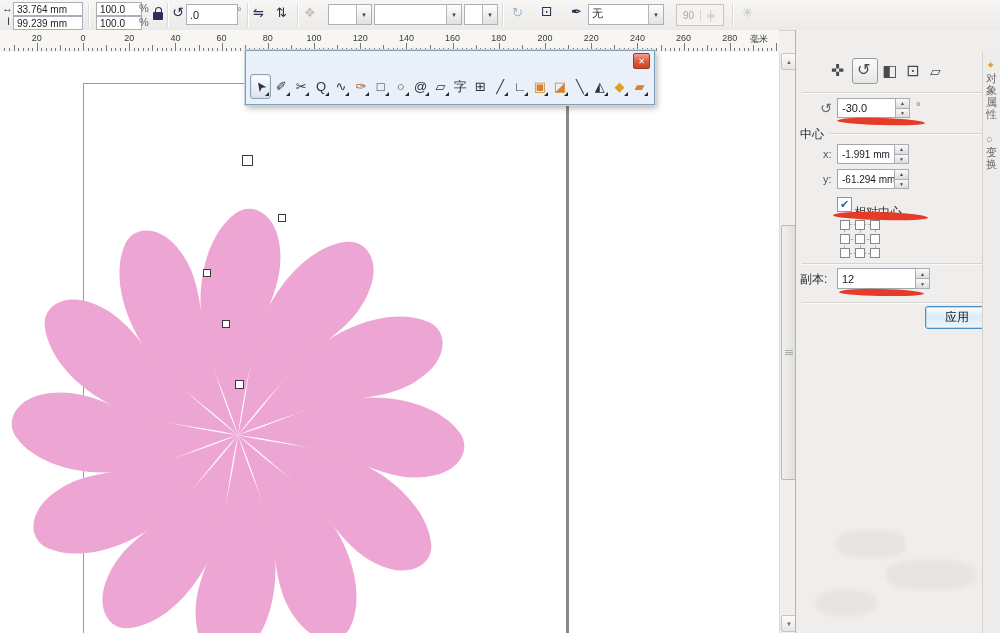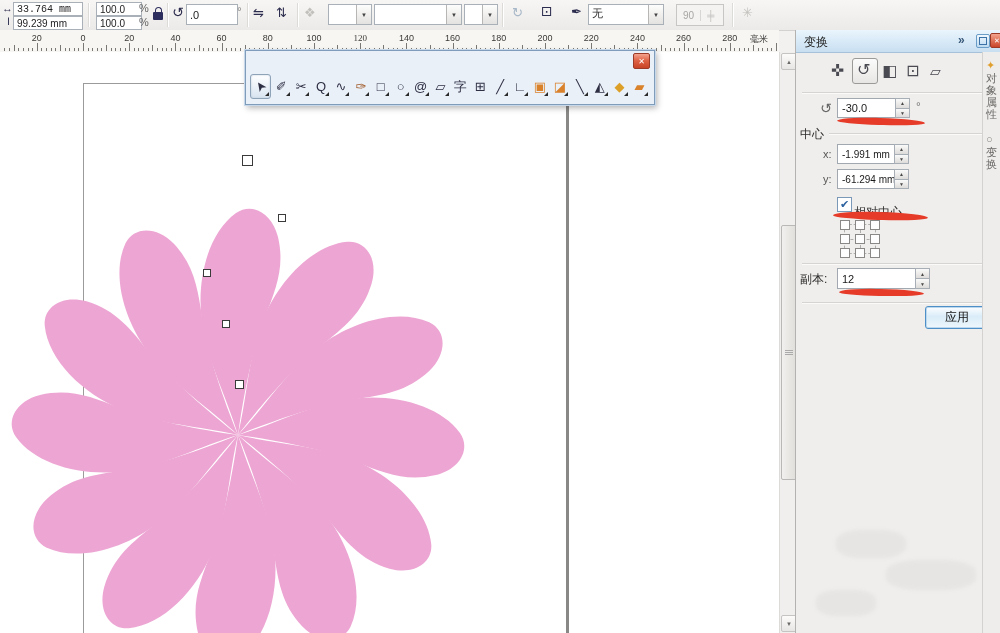--- a/index.html
+++ b/index.html
@@ -93,21 +93,21 @@
   .wm{position:absolute;background:rgba(120,118,116,.07);border-radius:40%;filter:blur(2px);}
 </style>
 </head>
 <body>
 
 <div id="app">
 
   <div id="propbar" class="abs">
     <span class="pb-ico" style="left:2px;top:2px;">↔</span>
     <span class="pb-ico" style="left:3px;top:15px;font-family:'Liberation Serif',serif;">Ｉ</span>
-    <div class="field" style="left:13px;top:2px;width:62px;height:12px;font-family:Liberation Mono, monospace;">33.764 mm</div>
+    <div class="field" style="left:13px;top:2px;width:62px;height:12px;">33.764 mm</div>
     <div class="field" style="left:13px;top:16px;width:62px;height:12px;">99.239 mm</div>
     <div class="vsep" style="left:88px;"></div>
     <div class="field" style="left:96px;top:2px;width:38px;height:12px;">100.0</div>
     <div class="field" style="left:96px;top:16px;width:38px;height:12px;">100.0</div>
     <span class="pb-ico" style="left:139px;top:2px;color:#666;">%</span>
     <span class="pb-ico" style="left:139px;top:16px;color:#666;">%</span>
     <span class="lock" style="left:153px;top:12px;"></span>
     <div class="vsep" style="left:167px;"></div>
     <span class="pb-ico" style="left:172px;top:6px;font-size:14px;">↺</span>
     <div class="field" style="left:186px;top:4px;width:44px;height:19px;font-size:11px;">.0</div>
@@ -225,21 +225,21 @@
       <div class="tick" style="left: 318.62px; height: 3px;"></div>
       <div class="tick" style="left: 323.24px; height: 3px;"></div>
       <div class="tick" style="left: 327.86px; height: 3px;"></div>
       <div class="tick" style="left: 332.48px; height: 3px;"></div>
       <div class="tick" style="left: 337.1px; height: 6px;"></div>
       <div class="tick" style="left: 341.72px; height: 3px;"></div>
       <div class="tick" style="left: 346.34px; height: 3px;"></div>
       <div class="tick" style="left: 350.96px; height: 3px;"></div>
       <div class="tick" style="left: 355.58px; height: 3px;"></div>
       <div class="tick" style="left: 360.2px; height: 8px;"></div>
-      <span class="rlabel" style="left: 360.2px; font-family: Liberation Serif, serif;">120</span>
+      <span class="rlabel" style="left: 360.2px;">120</span>
       <div class="tick" style="left: 364.82px; height: 3px;"></div>
       <div class="tick" style="left: 369.44px; height: 3px;"></div>
       <div class="tick" style="left: 374.06px; height: 3px;"></div>
       <div class="tick" style="left: 378.68px; height: 3px;"></div>
       <div class="tick" style="left: 383.3px; height: 6px;"></div>
       <div class="tick" style="left: 387.92px; height: 3px;"></div>
       <div class="tick" style="left: 392.54px; height: 3px;"></div>
       <div class="tick" style="left: 397.16px; height: 3px;"></div>
       <div class="tick" style="left: 401.78px; height: 3px;"></div>
       <div class="tick" style="left: 406.4px; height: 8px;"></div>
@@ -447,26 +447,20 @@
           <i class="fly"></i>
         </div>
         <div class="tool">
           <span style="color: rgb(217, 130, 43); display: inline-block;">▰</span>
           <i class="fly"></i>
         </div>
       </div>
   </div>
 
   <div id="docker" class="abs">
-    <div id="dk-title">
-      <span class="txt">变换</span>
-      <span id="dk-chevron">»</span>
-      <span id="dk-min"></span>
-      <span id="dk-close">✕</span>
-    </div>
 
     <span class="dk-ico" style="left:35px;top:33px;">✜</span>
     <div id="mode-sel"></div>
     <span class="dk-ico" style="left:61px;top:32px;">↺</span>
     <span class="dk-ico" style="left:86px;top:33px;">◧</span>
     <span class="dk-ico" style="left:110px;top:33px;">⊡</span>
     <span class="dk-ico" style="left:134px;top:34px;font-size:14px;">▱</span>
     <div class="dk-line" style="left:6px;top:62px;width:190px;"></div>
 
     <span class="dk-ico" style="left:24px;top:71px;font-size:14px;color:#666;">↺</span>

